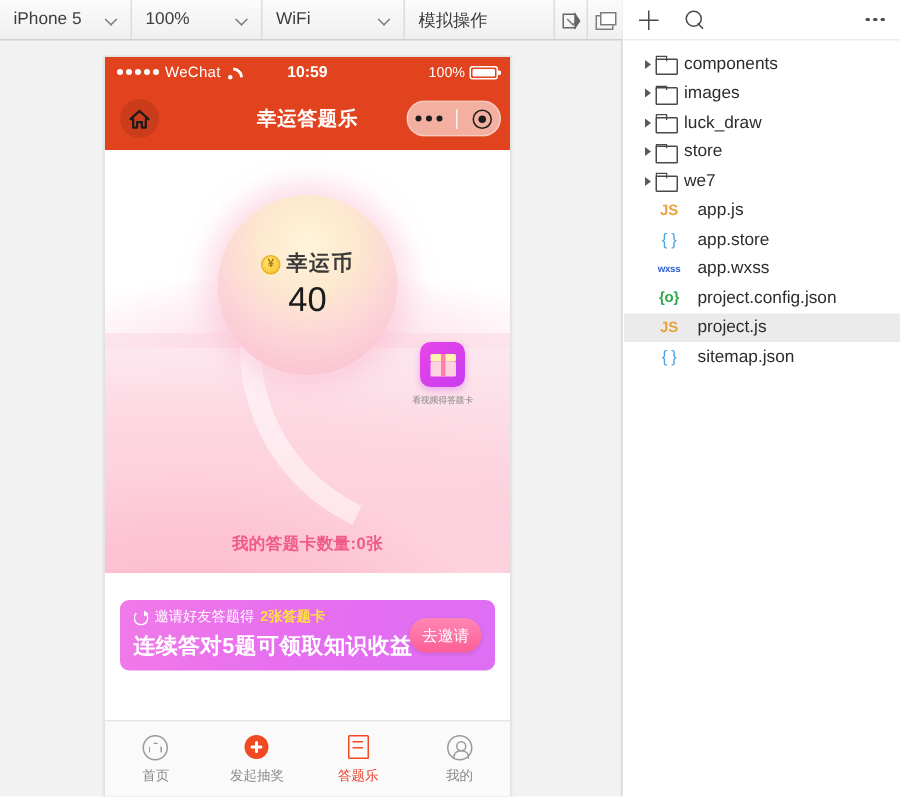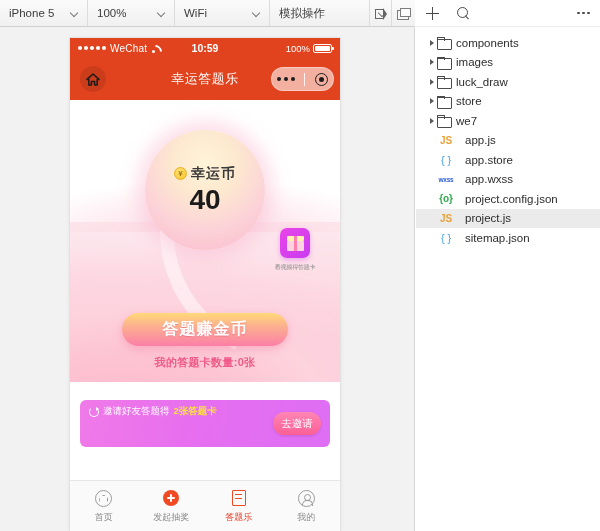--- a/index.html
+++ b/index.html
@@ -124,21 +124,21 @@
     display: flex; align-items: center;
   }
   .nav-home {
     position: absolute; left: 10px; top: 50%; transform: translateY(-50%);
     width: 26px; height: 26px; border-radius: 50%;
     background: rgba(0,0,0,.10);
     display: flex; align-items: center; justify-content: center;
   }
   .nav-title {
     position: absolute; left: 0; right: 0; text-align: center;
-    color: #fff; font-size: 13px; font-weight: normal; letter-spacing: .5px;
+    color: #fff; font-size: 13px; font-weight: bold; letter-spacing: .5px;
   }
   .wx-capsule {
     position: absolute; right: 6px; top: 50%; transform: translateY(-50%);
     width: 63px; height: 24px; border-radius: 12px;
     background: rgba(255,255,255,.58);
     border: 1px solid rgba(255,255,255,.35);
     display: flex; align-items: center; justify-content: space-around;
   }
   .cap-dots { display: flex; gap: 3px; }
   .cap-dots i { width: 4px; height: 4px; border-radius: 50%; background: #1d1d1d; display: block; }
@@ -190,21 +190,21 @@
   }
   .coin-line { display: flex; align-items: center; gap: 4px; }
   .coin-ic {
     width: 13px; height: 13px; border-radius: 50%;
     background: radial-gradient(circle at 38% 32%, #ffe477, #f4c123);
     border: 1px solid #eab21d;
     display: flex; align-items: center; justify-content: center;
     font-size: 8px; color: #a8750b; font-weight: bold; line-height: 1;
   }
   .coin-label { font-size: 14px; color: #3b3b3b; font-weight: bold; letter-spacing: 1px; }
-  .coin-num { font-size: 28px; font-weight: bold; color: #1b1b1b; line-height: 1.1; margin-top: 2px; }
+  .coin-num { font-size: 23px; font-weight: normal; color: #1b1b1b; line-height: 1.1; margin-top: 2px; }
 
   .video-card {
     position: absolute; right: 14px; top: 128px; width: 62px;
     display: flex; flex-direction: column; align-items: center;
   }
   .gift-box {
     width: 30px; height: 30px; border-radius: 7px;
     background: linear-gradient(135deg, #e845e8, #c83bf0);
     display: flex; align-items: center; justify-content: center;
     box-shadow: 0 2px 5px rgba(200,59,240,.35);
@@ -477,31 +477,31 @@
           <div class="video-card">
             <div class="gift-box">
               <span class="gift-inner">
                   <i class="gift-ribbon"></i>
                 </span>
             </div>
             <div class="video-txt">看视频得答题卡</div>
           </div>
 
           <div class="cta-wrap">
-            <div class="cta-btn">答题赚金币</div>
             <div class="cta-sub">我的答题卡数量:0张</div>
           </div>
         </div>
 
         <div class="invite-banner">
           <div class="inv-row1">
             <span class="inv-refresh"></span>
             <span class="inv-t1">邀请好友答题得</span>
             <span class="inv-t1 inv-hl">2张答题卡</span>
           </div>
+          <div class="inv-t2">连续答对5题可领取知识收益</div>
           <div class="inv-btn">去邀请</div>
         </div>
 
         <div class="tabbar">
           <div class="tab">
             <span class="tab-ic">
                 <span class="tab-ic-home"></span>
               </span>
             <span class="tab-lbl">首页</span>
           </div>

